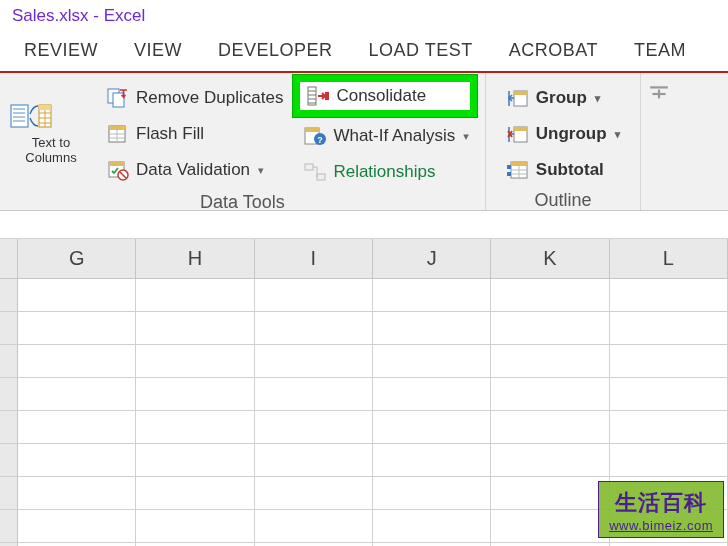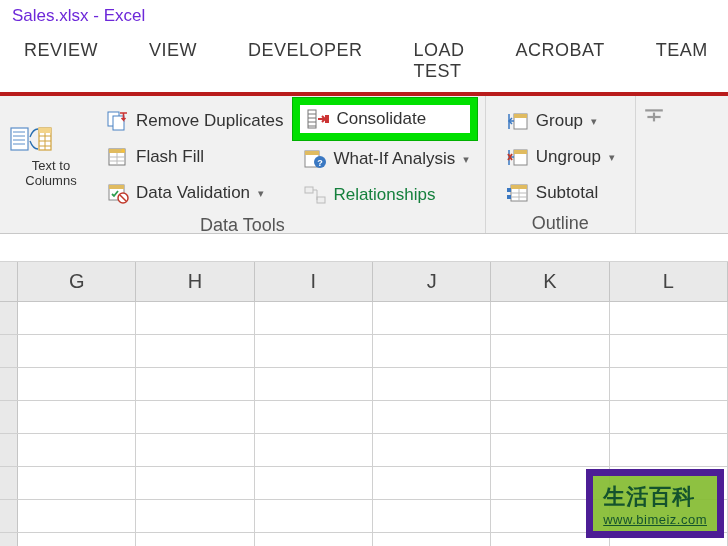--- a/index.html
+++ b/index.html
@@ -12,22 +12,22 @@
     position: relative;
   }
   .titlebar {
     background: #ffffff;
     padding: 6px 12px 4px;
     font-size: 17px;
     color: #6d28d9;
   }
   .tabs {
     display: flex;
-    gap: 15px;
-    border-bottom: 4px solid #b91c1c;
+    gap: 0;
+    border-bottom: 2px solid #b91c1c;
     background: #fff;
     padding: 0 6px;
   }
   .tab {
     padding: 10px 18px 10px;
     font-size: 18px;
     color: #3a3a3a;
     cursor: pointer;
     letter-spacing: 0.5px;
   }
@@ -152,24 +152,25 @@
   }
   .row .cell {
     flex:1;
     border-right: 1px solid #d0d0d0;
   }
   .watermark {
     position: absolute;
     right: 4px;
     bottom: 8px;
     background: rgba(132, 188, 49, 0.92);
-    color: #14532d;
+    color: #4c1d95;
     padding: 6px 10px 4px;
     font-family: sans-serif;
-    border: 7px solid #4c1d95;
+    text-align: center;
+    border: 1px solid #4c1d95;
   }
   .watermark .wm-top { font-size: 22px; font-weight: bold; letter-spacing: 1px; }
   .watermark .wm-url { font-size: 13px; letter-spacing: 0.5px; text-decoration: underline; }
   
 </style>
 </head>
 <body>
 
 <div class="titlebar">
   <span>Sales.xlsx - Excel</span>
@@ -287,21 +288,21 @@
             </svg>
           </span>
           <span>Relationships</span>
         </div>
       </div>
     </div>
     <div class="group-title">Data Tools</div>
   </div>
 
   <div class="group" style="flex-direction:column;">
-    <div style="display:flex; flex:1;">
+    <div style="display:flex; flex:1;font-weight:bold;">
       <div class="outline-group">
         <div class="rbtn">
           <span class="ribbon-icon">
             <svg viewBox="0 0 24 22" width="24" height="22">
               <rect x="8" y="4" width="13" height="15" fill="#fff" stroke="#888"></rect>
               <rect x="8" y="4" width="13" height="4" fill="#e0bb60"></rect>
               <path d="M3 4 v15 M3 11 h5" stroke="#3a78c2" stroke-width="1.5"></path>
               <path d="M6 8 l-3 3 l3 3" stroke="#3a78c2" fill="none" stroke-width="1.5"></path>
             </svg>
           </span>

